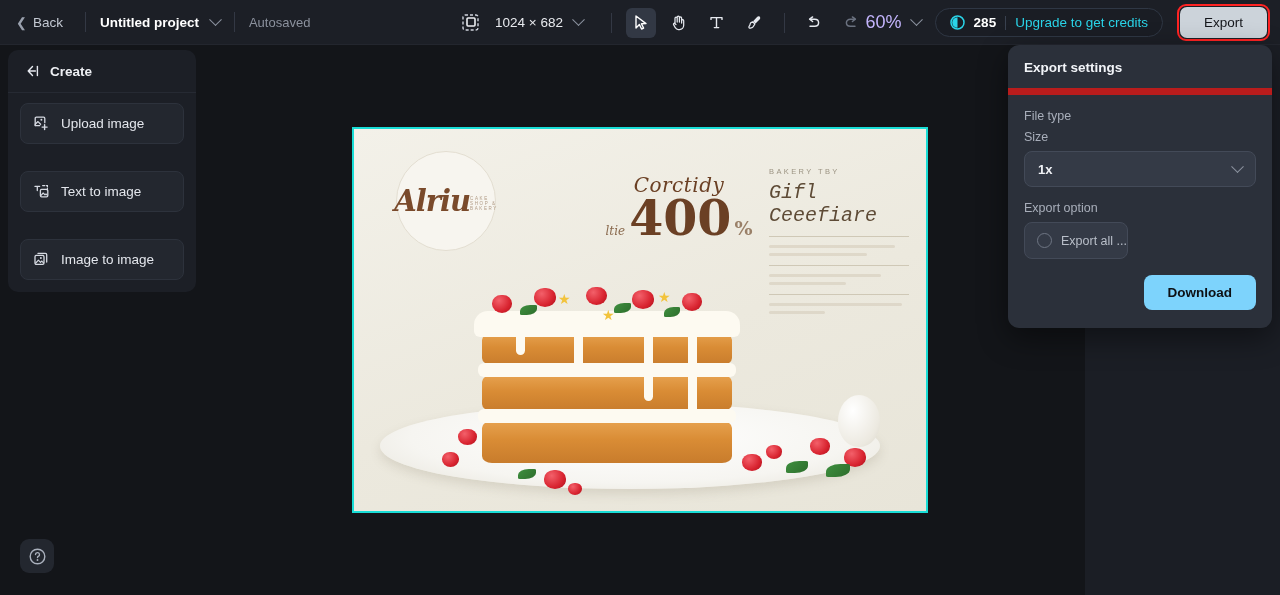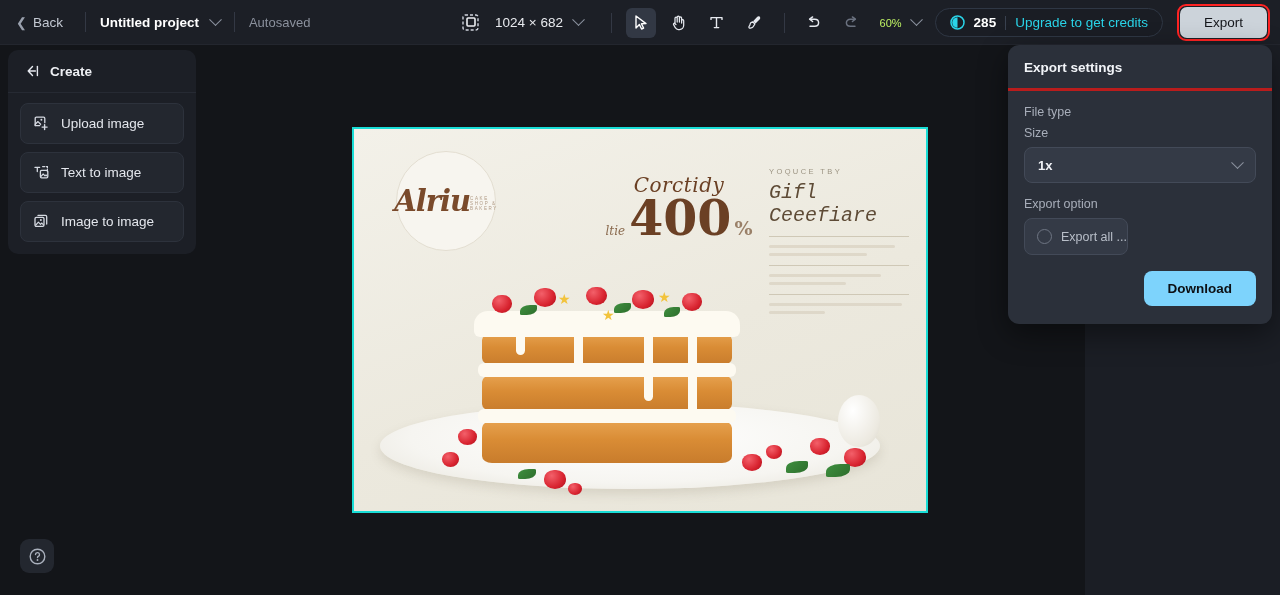--- a/index.html
+++ b/index.html
@@ -50,21 +50,21 @@
     color: #e8eaee; font-size: 13.5px; margin-left: 10px; cursor: pointer;
     display: flex; align-items: center; gap: 11px;
   }
   .tools { display: flex; align-items: center; gap: 8px; margin-left: 22px; }
   .tdiv { width: 1px; height: 20px; background: #333844; margin: 0 6px; }
 
   .tb-right {
     position: absolute; right: 10px; top: 0; height: 45px;
     display: flex; align-items: center; gap: 14px;
   }
-  .zoom-ctl { color: #bef264; font-size: 11px; display: flex; align-items: center; gap: 10px; cursor: pointer; }
+  .zoom-ctl { color: #c4b5fd; font-size: 18px; display: flex; align-items: center; gap: 10px; cursor: pointer; }
   .credits {
     display: flex; align-items: center; gap: 9px;
     border: 1px solid #2f3744; border-radius: 18px;
     padding: 6px 14px; background: #1a1d24; cursor: pointer;
   }
   .credit-num { color: #ffffff; font-size: 13.5px; font-weight: bold; }
   .credit-sep { width: 1px; height: 14px; background: #39414f; }
   .upgrade { color: #2ad4e8; font-size: 13.5px; cursor: pointer; }
   .export-wrap { position: relative; padding: 3px; }
   .export-hl {
@@ -81,21 +81,21 @@
   .left-panel {
     position: absolute; left: 8px; top: 50px; width: 188px;
     background: #1c1f26; border-radius: 10px; padding-bottom: 12px;
     z-index: 20;
   }
   .lp-head {
     display: flex; align-items: center; gap: 10px;
     padding: 13px 16px; border-bottom: 1px solid #262a33;
   }
   .lp-title { color: #eef0f4; font-size: 13.5px; font-weight: bold; }
-  .lp-btns { padding: 10px 12px 0 12px; display: flex; flex-direction: column; gap: 8px; }
+  .lp-btns { padding: 10px 12px 0 12px; display: flex; flex-direction: column; gap: 27px; }
   .lp-btn {
     display: flex; align-items: center; gap: 11px;
     background: #23272f; border: 1px solid #2d323c; border-radius: 8px;
     padding: 11px 12px; cursor: pointer;
   }
   .lp-btn-label { color: #e3e6ec; font-size: 13.5px; }
 
   
   .canvas-area { position: absolute; left: 0; top: 45px; width: 1280px; height: 550px; background: #131519; }
   .artboard {
@@ -185,21 +185,21 @@
   .right-panel {
     position: absolute; right: 0; top: 45px; width: 195px; height: 550px;
     background: #1b1e25; border-radius: 10px 0 0 0; z-index: 10;
   }
   .export-pop {
     position: absolute; right: 8px; top: 45px; width: 264px;
     background: #2b303a; border-radius: 11px; z-index: 50;
     box-shadow: 0 10px 30px rgba(0,0,0,.45);
   }
   .pop-head {
-    padding: 15px 4px 13px 16px; border-bottom: 3px solid #b91c1c;
+    padding: 15px 4px 13px 16px; border-bottom: 7px solid #b91c1c;
   }
   .pop-title { color: #f2f4f8; font-size: 13.5px; font-weight: bold; }
   .pop-body { padding: 14px 16px 18px 16px; }
   .field-label { color: #a8aeba; font-size: 12.5px; margin-bottom: 7px; }
   .select {
     background: #343a46; border: 1px solid #434a58; border-radius: 8px;
     height: 36px; display: flex; align-items: center; justify-content: space-between;
     padding: 0 13px; cursor: pointer; margin-bottom: 14px;
   }
   .select-val { color: #f0f2f6; font-size: 13px; font-weight: bold; }
@@ -339,21 +339,21 @@
         <div class="promo">
           <div class="promo-word">Corctidy</div>
           <div class="promo-big">
             <span class="promo-pre">ltie</span>
             <span>400</span>
             <span class="promo-pct">%</span>
           </div>
         </div>
 
         <div class="side-text">
-          <div class="st-kicker">YOQUCE TBY</div>
+          <div class="st-kicker">BAKERY TBY</div>
           <div class="st-title">Gifl Ceeefiare</div>
           <div class="st-rule"></div>
           <div class="st-line w90"></div>
           <div class="st-line w70"></div>
           <div class="st-rule"></div>
           <div class="st-line w80"></div>
           <div class="st-line w55"></div>
           <div class="st-rule"></div>
           <div class="st-line w95"></div>
           <div class="st-line w40"></div>

